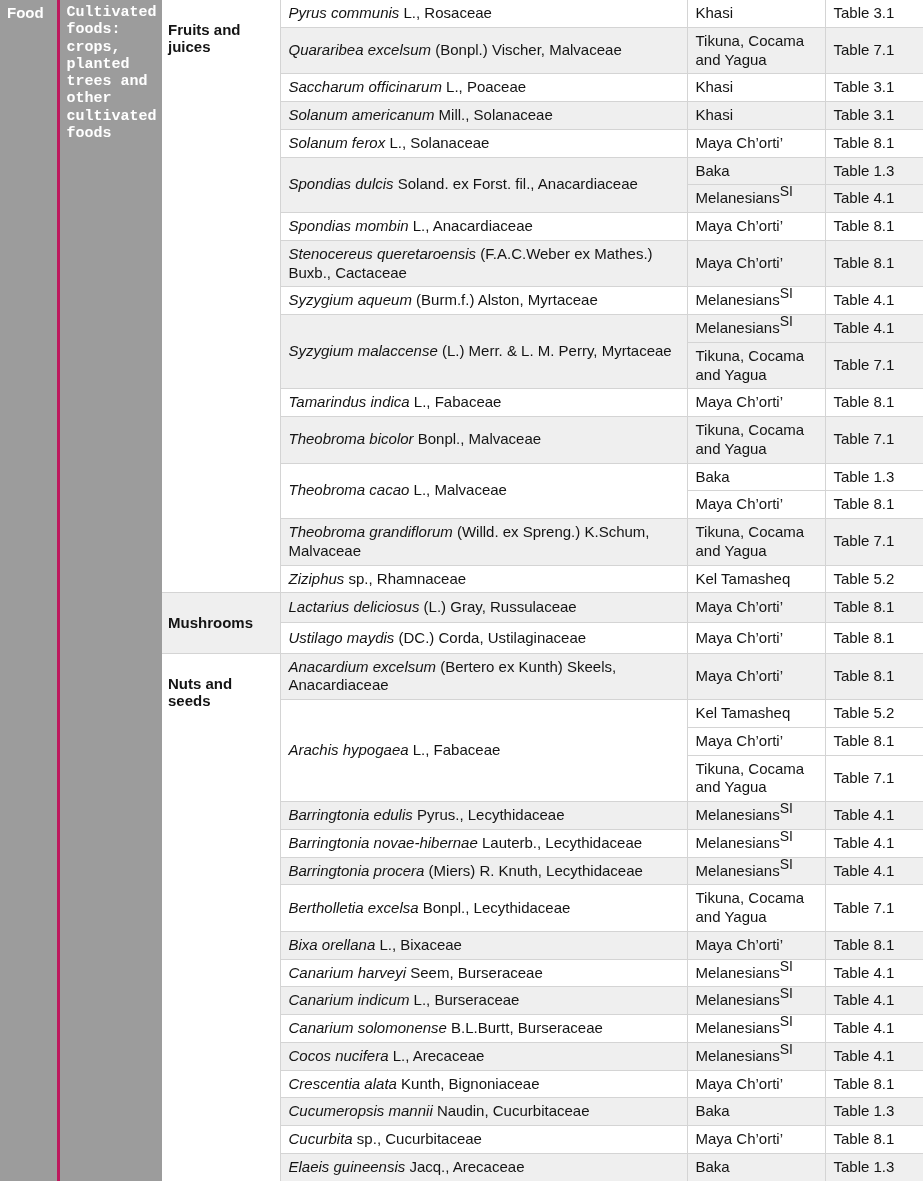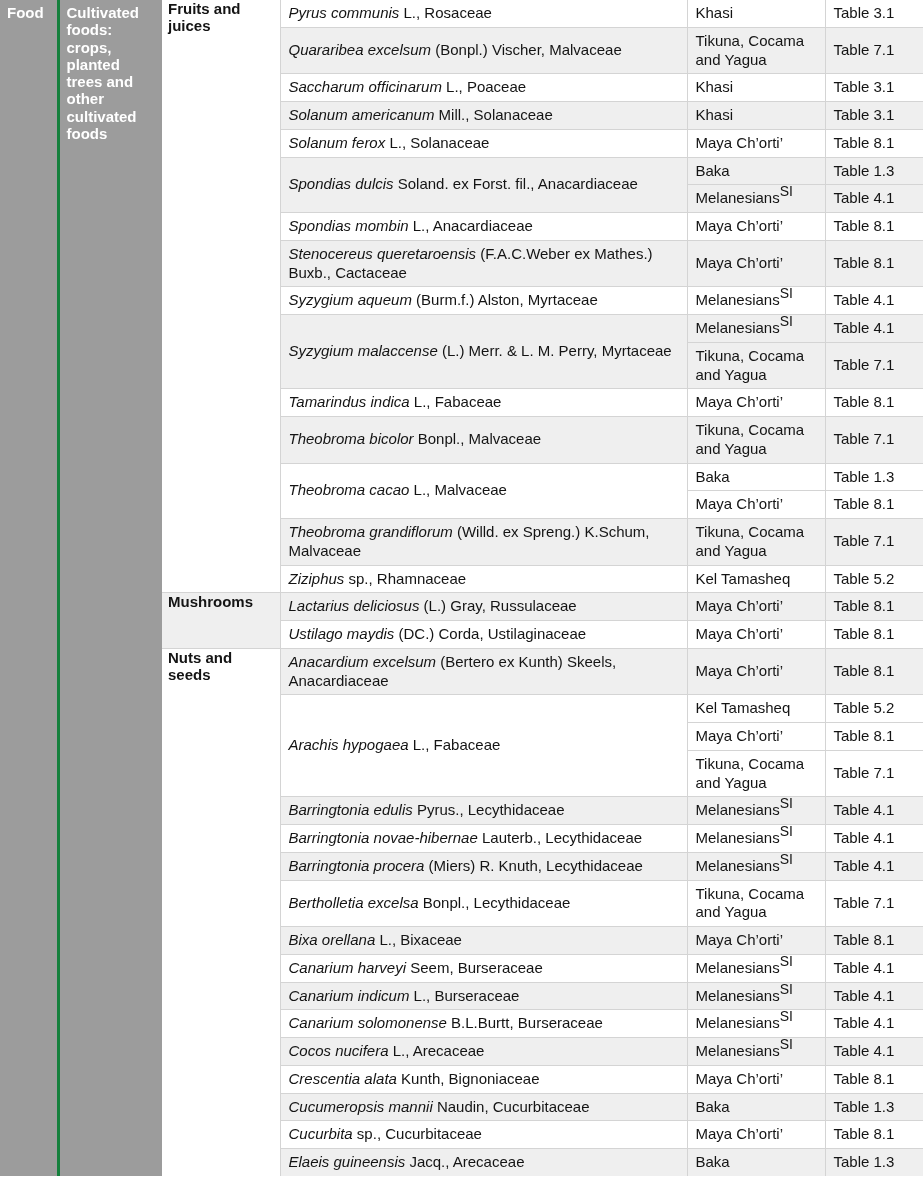--- a/index.html
+++ b/index.html
@@ -28,26 +28,27 @@
   }
   td.food, td.group {
     background: #9c9c9c;
     color: #ffffff;
     font-weight: bold;
     vertical-align: top;
     padding: 4px 7px;
     line-height: 1.15;
   }
   td.group {
-    border-left: 3px solid #15803d;
+    border-left: 3px solid #be185d;
+    font-family: Liberation Mono, monospace;
   }
   td.category {
     font-weight: bold;
     vertical-align: top;
-    padding: 0 6px;
+    padding: 21px 6px;
     line-height: 1.15;
     border-top: 1px solid #d4d4d4;
     border-right: 1px solid #d4d4d4;
     background: #ffffff;
   }
   td.species, td.people, td.tref {
     border-top: 1px solid #d4d4d4;
     border-right: 1px solid #d4d4d4;
     background: #ffffff;
   }

